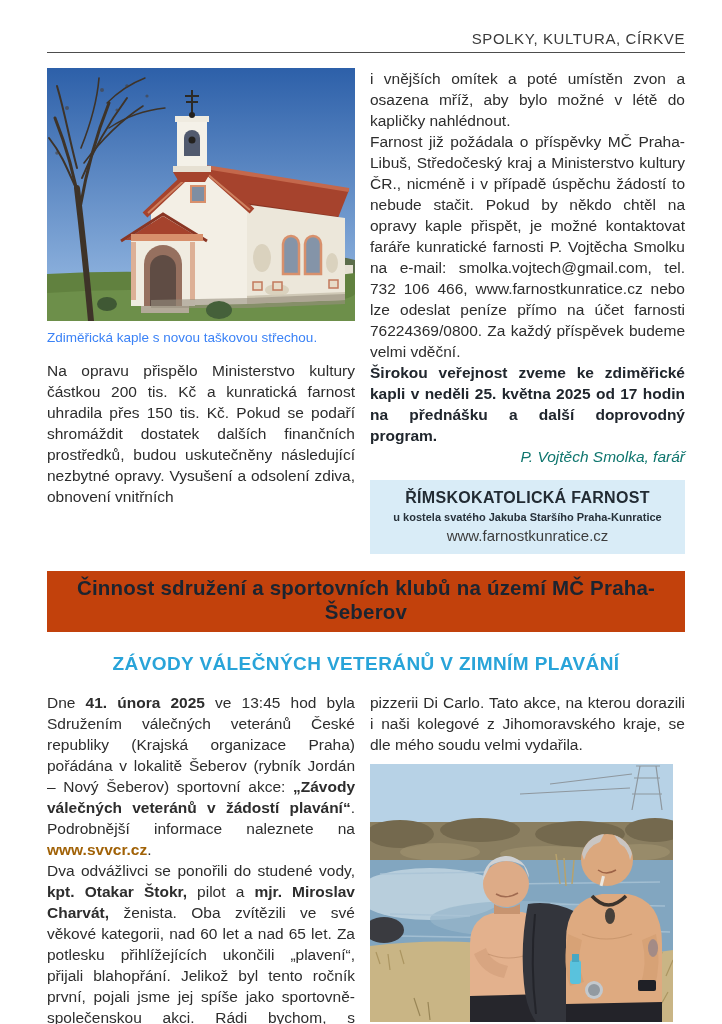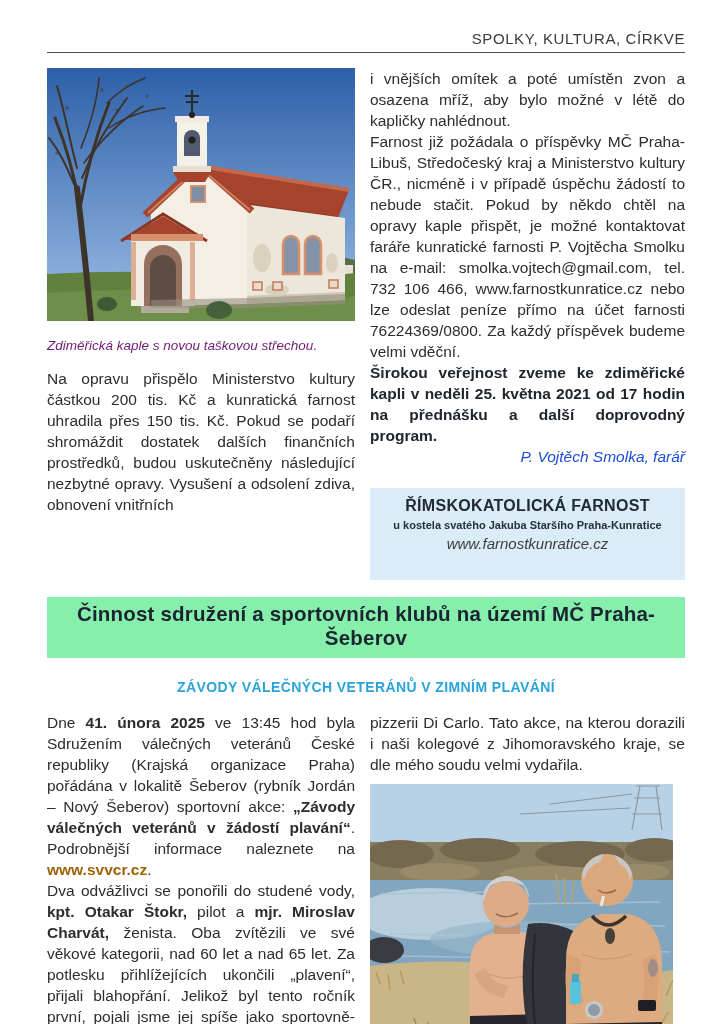--- a/index.html
+++ b/index.html
@@ -14,33 +14,33 @@
   .head-rule { border-bottom:1.6px solid #4d4d4d; margin-top:5px; }
 
   .row { display:flex; gap:15px; }
   .col-l { width:308px; flex:none; }
   .col-r { width:315px; flex:none; }
   .row1 { margin-top:15px; }
 
   p.body { margin:0; font-size:15.5px; line-height:21px; text-align:justify; hyphens:auto; }
   p.bold { font-weight:bold; color:#20262d; }
   figure { margin:0; line-height:0; }
-  .caption { margin-top:17px; font-style:italic; font-size:13.5px; color:#701a75; }
+  .caption { margin-top:9px; font-size:13.5px; color:#3b82f6; }
   .para-mt { margin-top:15px !important; }
-  .sig { margin:0; font-style:italic; font-size:15.5px; line-height:22px; text-align:right; color:#1d4ed8; }
-
-  .parish-box { margin-top:20px; background:#d9ecf7; text-align:center; padding:9px 10px 28px; }
+  .sig { margin:0; font-style:italic; font-size:15.5px; line-height:22px; text-align:right; color:#0f766e; }
+
+  .parish-box { margin-top:12px; background:#d9ecf7; text-align:center; padding:9px 10px 10px; }
   .pb-title { font-weight:bold; font-size:16px; letter-spacing:.3px; color:#222b33; }
   .pb-sub { font-weight:bold; font-size:11px; margin-top:4px; color:#27313a; }
-  .pb-url { font-size:15px; margin-top:4px; color:#3d3d3d;font-style:italic; }
-
-  .banner { margin-top:17px; background:#86efac; color:#1b2430; font-weight:bold;
+  .pb-url { font-size:15px; margin-top:4px; color:#3d3d3d; }
+
+  .banner { margin-top:17px; background:#c2410c; color:#1b2430; font-weight:bold;
             font-size:20.5px; text-align:center; padding:5px 20px 8px; letter-spacing:.2px; }
   .subhead { margin-top:21px; text-align:center; color:#29a4d9; font-weight:bold;
-             font-size:14px; letter-spacing:.4px; }
+             font-size:19px; letter-spacing:.4px; }
   .row2 { margin-top:17px; }
   .link { color:#a16207; font-weight:bold; text-decoration:none; cursor:pointer; }
   .photo2 { margin-top:9px; }
 </style>
 </head>
 <body>
 
 <div class="page">
 
   <header>
@@ -135,21 +135,21 @@
           <ellipse cx="60" cy="236" rx="10" ry="7" fill="#3f5834"></ellipse>
         </svg>
       </figure>
       <div class="caption">Zdiměřická kaple s novou taškovou střechou.</div>
       <p class="body para-mt">Na opravu přispělo Ministerstvo kultury částkou 200 tis. Kč a kunratická farnost uhradila přes 150 tis. Kč. Pokud se podaří shromáždit dostatek dalších finančních prostředků, budou uskutečněny následující nezbytné opravy. Vysušení a odsolení zdiva, obnovení vnitřních</p>
     </div>
 
     <div class="col-r">
       <p class="body">i vnějších omítek a poté umístěn zvon a osazena mříž, aby bylo možné v létě do kapličky nahlédnout.</p>
       <p class="body">Farnost již požádala o příspěvky MČ Praha-Libuš, Středočeský kraj a Ministerstvo kultury ČR., nicméně i v případě úspěchu žádostí to nebude stačit. Pokud by někdo chtěl na opravy kaple přispět, je možné kontaktovat faráře kunratické farnosti P. Vojtěcha Smolku na e-mail: smolka.vojtech@gmail.com, tel. 732 106 466, www.farnostkunratice.cz nebo lze odeslat peníze přímo na účet farnosti 76224369/0800. Za každý příspěvek budeme velmi vděční.</p>
-      <p class="body bold">Širokou veřejnost zveme ke zdiměřické kapli v neděli 25. května 2021 od 17 hodin na přednášku a další doprovodný program.</p>
+      <p class="body bold">Širokou veřejnost zveme ke zdiměřické kapli v neděli 25. května 2025 od 17 hodin na přednášku a další doprovodný program.</p>
       <p class="sig">P. Vojtěch Smolka, farář</p>
       <div class="parish-box">
         <div class="pb-title">ŘÍMSKOKATOLICKÁ FARNOST</div>
         <div class="pb-sub">u kostela svatého Jakuba Staršího Praha-Kunratice</div>
         <div class="pb-url">www.farnostkunratice.cz</div>
       </div>
     </div>
   </div>
 
   <div class="banner">Činnost sdružení a sportovních klubů na území MČ Praha-Šeberov</div>

